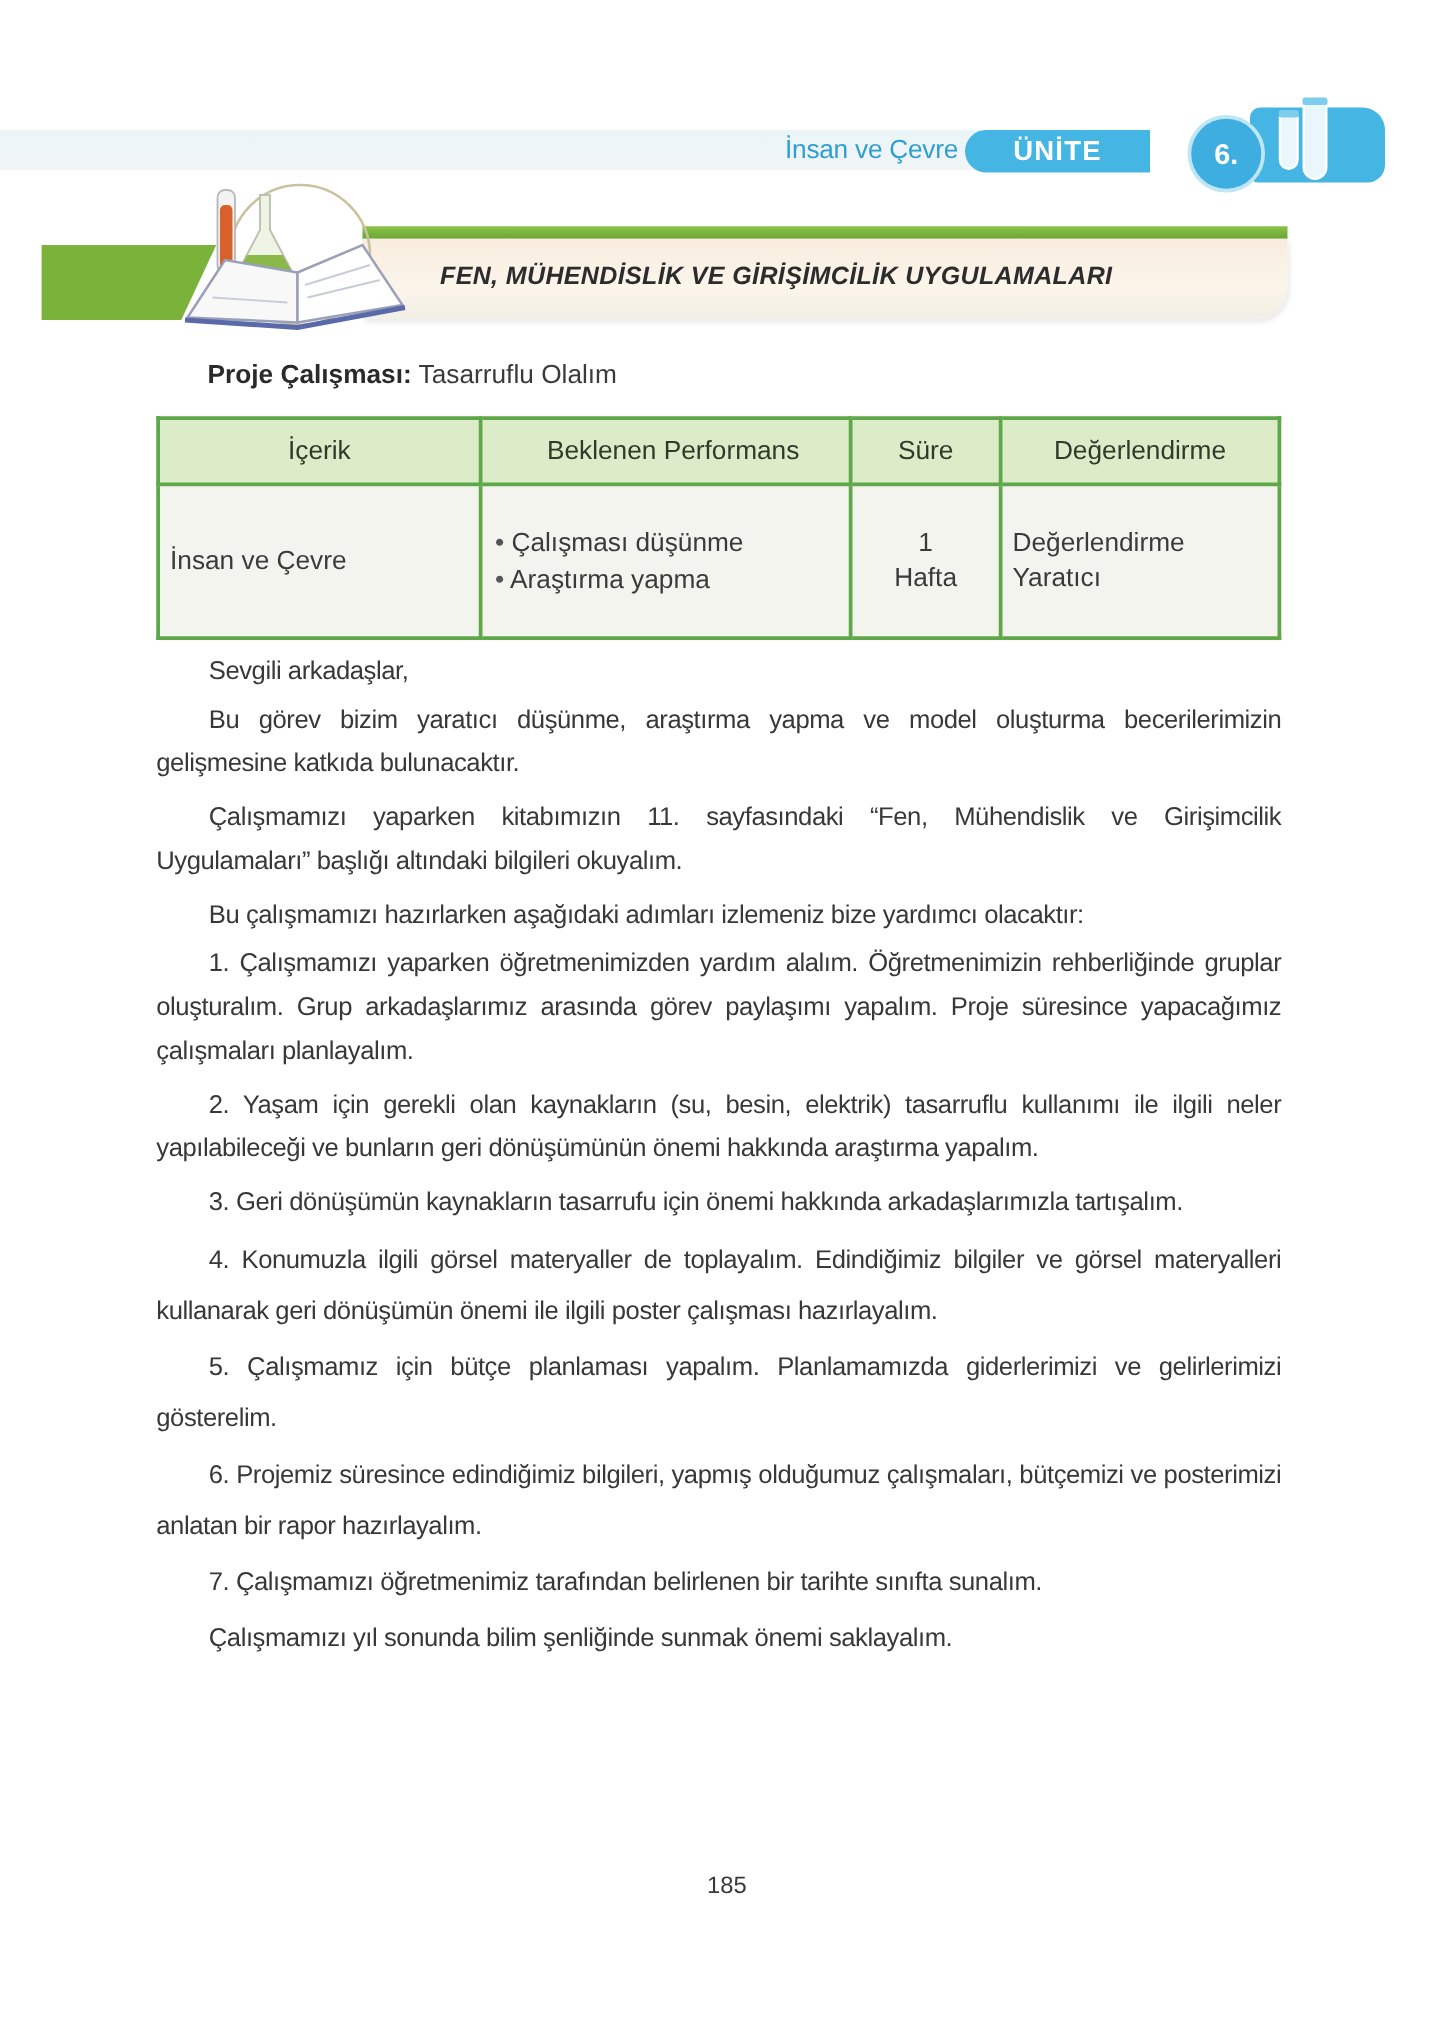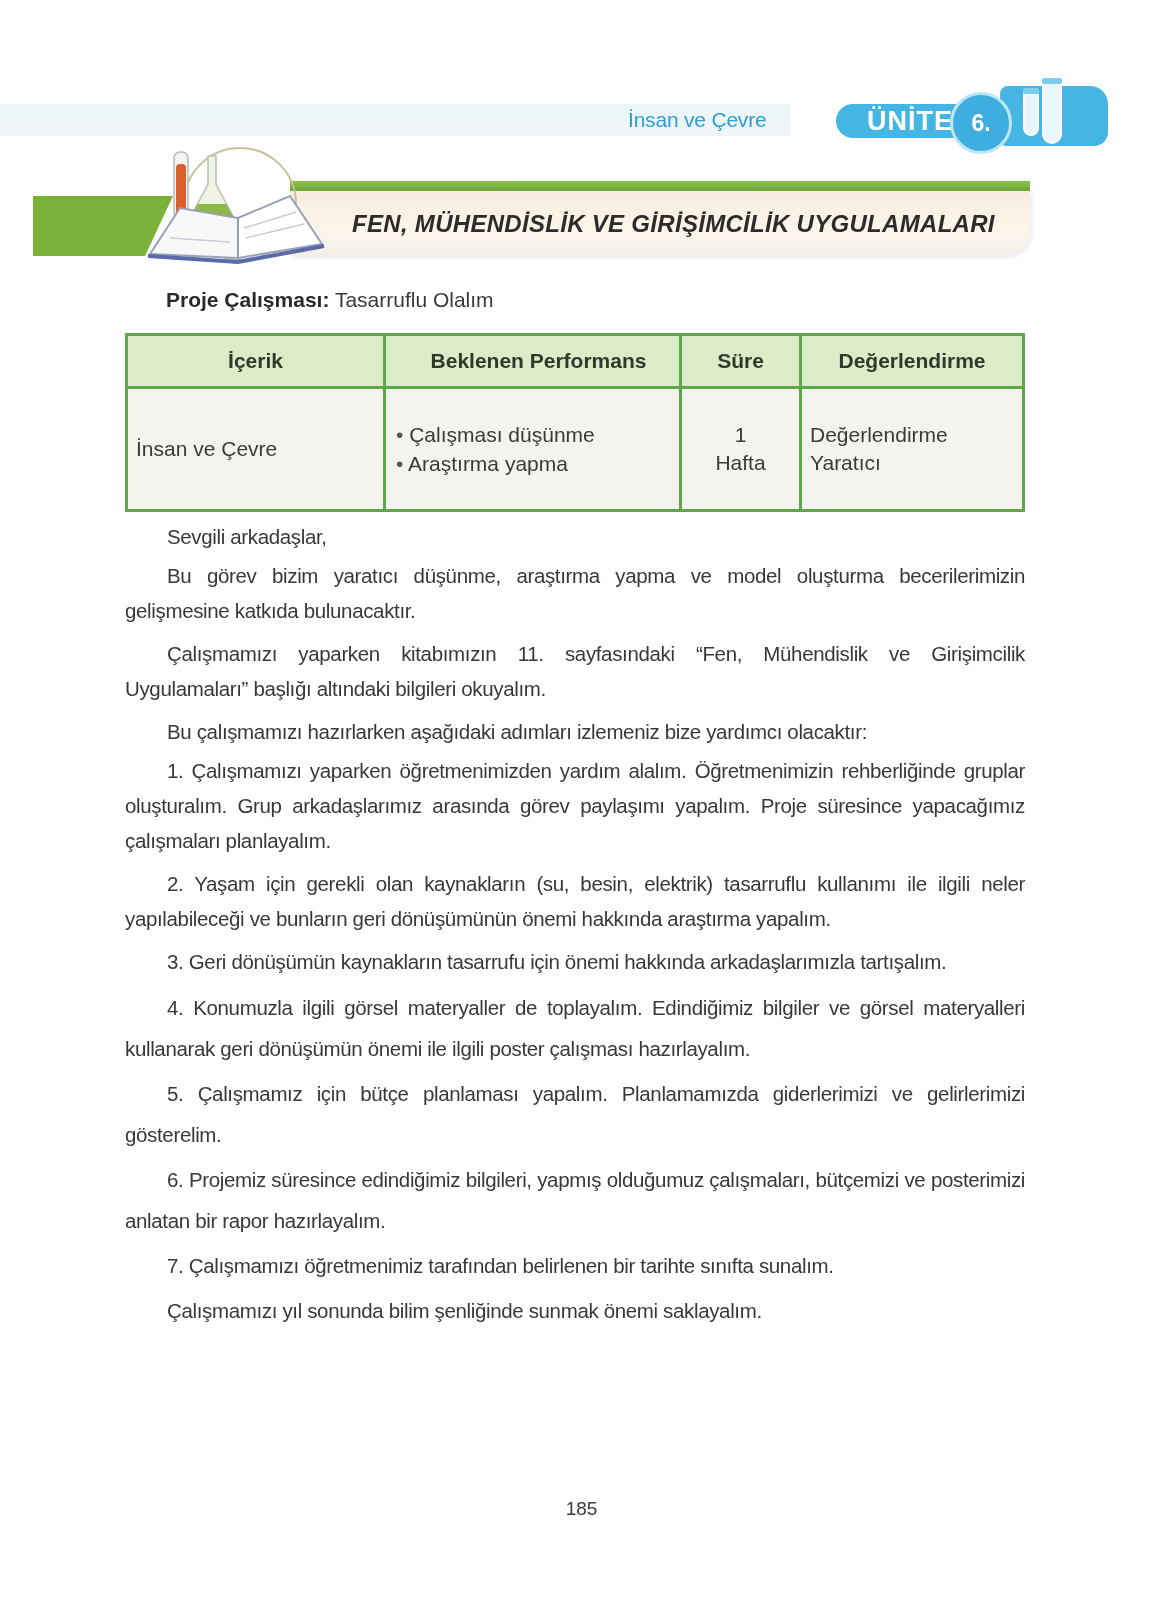--- a/index.html
+++ b/index.html
@@ -9,23 +9,23 @@
     
     .unit-band {
       position: absolute; left: 0; top: 104px; width: 790px; height: 32px;
       background: linear-gradient(to bottom, #eaf5f8, #f1f4f7);
     }
     .unit-topic {
       position: absolute; left: 628px; top: 108px; font-size: 21px; color: #2f9fcf;
       letter-spacing: -0.2px;
     }
     .unit-pill {
-      position: absolute; left: 836px; top: 104px; width: 148px; height: 34px;
+      position: absolute; left: 772px; top: 104px; width: 148px; height: 34px;
       background: #45b6e3; border-radius: 17px 0 0 17px;
-      color: #ffffff; font-weight: bold; font-size: 27px; line-height: 34px; text-align: center;
+      color: #ffffff; font-weight: bold; font-size: 22px; line-height: 34px; text-align: center;
       letter-spacing: 1px;
     }
     .unit-ribbon {
       position: absolute; left: 1000px; top: 86px; width: 108px; height: 60px;
       background: #45b6e3; border-radius: 8px 18px 14px 6px;
     }
     .unit-circle {
       position: absolute; left: 950px; top: 92px; width: 62px; height: 62px;
       border-radius: 50%; background: #3eaee0; border: 3px solid #bfe6f5;
       color: #ffffff; font-weight: bold; font-size: 23px; line-height: 56px; text-align: center;
@@ -46,39 +46,39 @@
       position: absolute; left: 290px; top: 181px; width: 740px; height: 10px;
       background: linear-gradient(to bottom, #8cc34a, #6aa534);
     }
     .header-bar {
       position: absolute; left: 290px; top: 191px; width: 740px; height: 64px;
       background: linear-gradient(to bottom, #f9ecdf, #fbf5ea 60%, #f3efe6);
       border-radius: 0 0 26px 0;
       box-shadow: 2px 3px 4px rgba(0,0,0,0.08);
     }
     .header-title {
-      position: absolute; left: 352px; top: 210px; font-size: 24px; font-weight: bold; font-style: italic;
+      position: absolute; left: 352px; top: 210px; font-size: 20px; font-weight: bold; font-style: italic;
       color: #2c2c2c; letter-spacing: 0.3px;
     }
 
     
     .illus { position: absolute; left: 140px; top: 146px; width: 190px; height: 120px; }
 
     
     .project-line { position: absolute; left: 166px; top: 288px; font-size: 21px; color: #3a3a3a; }
     .project-line b { color: #2a2a2a; }
 
     
     .plan-table {
       position: absolute; left: 125px; top: 333px; width: 900px; border-collapse: collapse;
       background: #f4f4ef;
     }
     .plan-table th, .plan-table td { border: 3px solid #5ea84a; }
     .plan-table th {
-      height: 53px; background: #dcebc8; font-size: 21px; font-weight: bold; color: #2e3b2a;
+      height: 53px; background: #dcebc8; font-size: 21px; font-weight: normal; color: #2e3b2a;
       text-align: center;
     }
     .plan-table td { height: 123px; font-size: 21px; color: #3a3a3a; vertical-align: middle; }
     .col1 { width: 258px; padding-left: 8px; }
     .col2 { width: 296px; padding-left: 10px; }
     .col3 { width: 120px; text-align: center; line-height: 28px; }
     .col4 { padding-left: 8px; line-height: 28px; }
     .bullet-list { list-style: none; line-height: 29px; }
     .bullet-list li::before { content: "• "; color: #555; }
 

